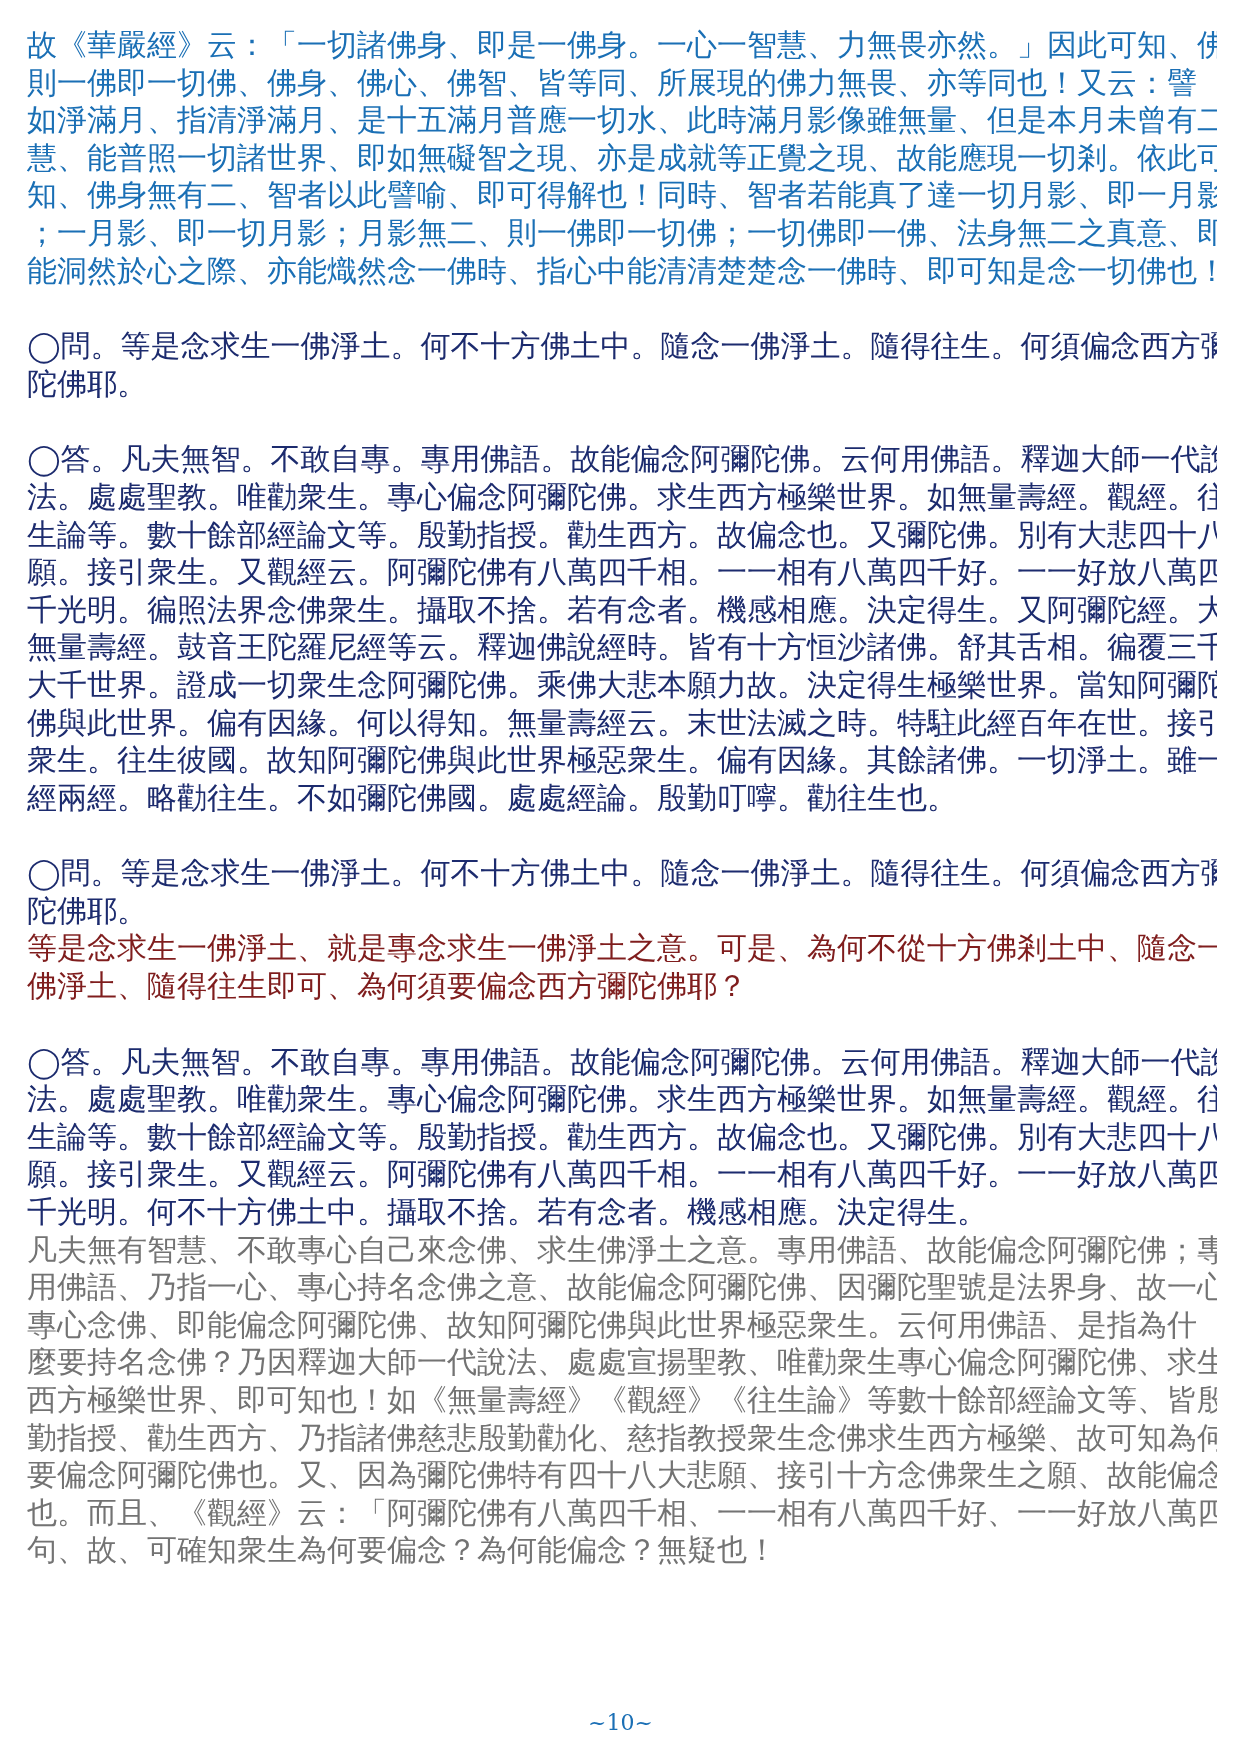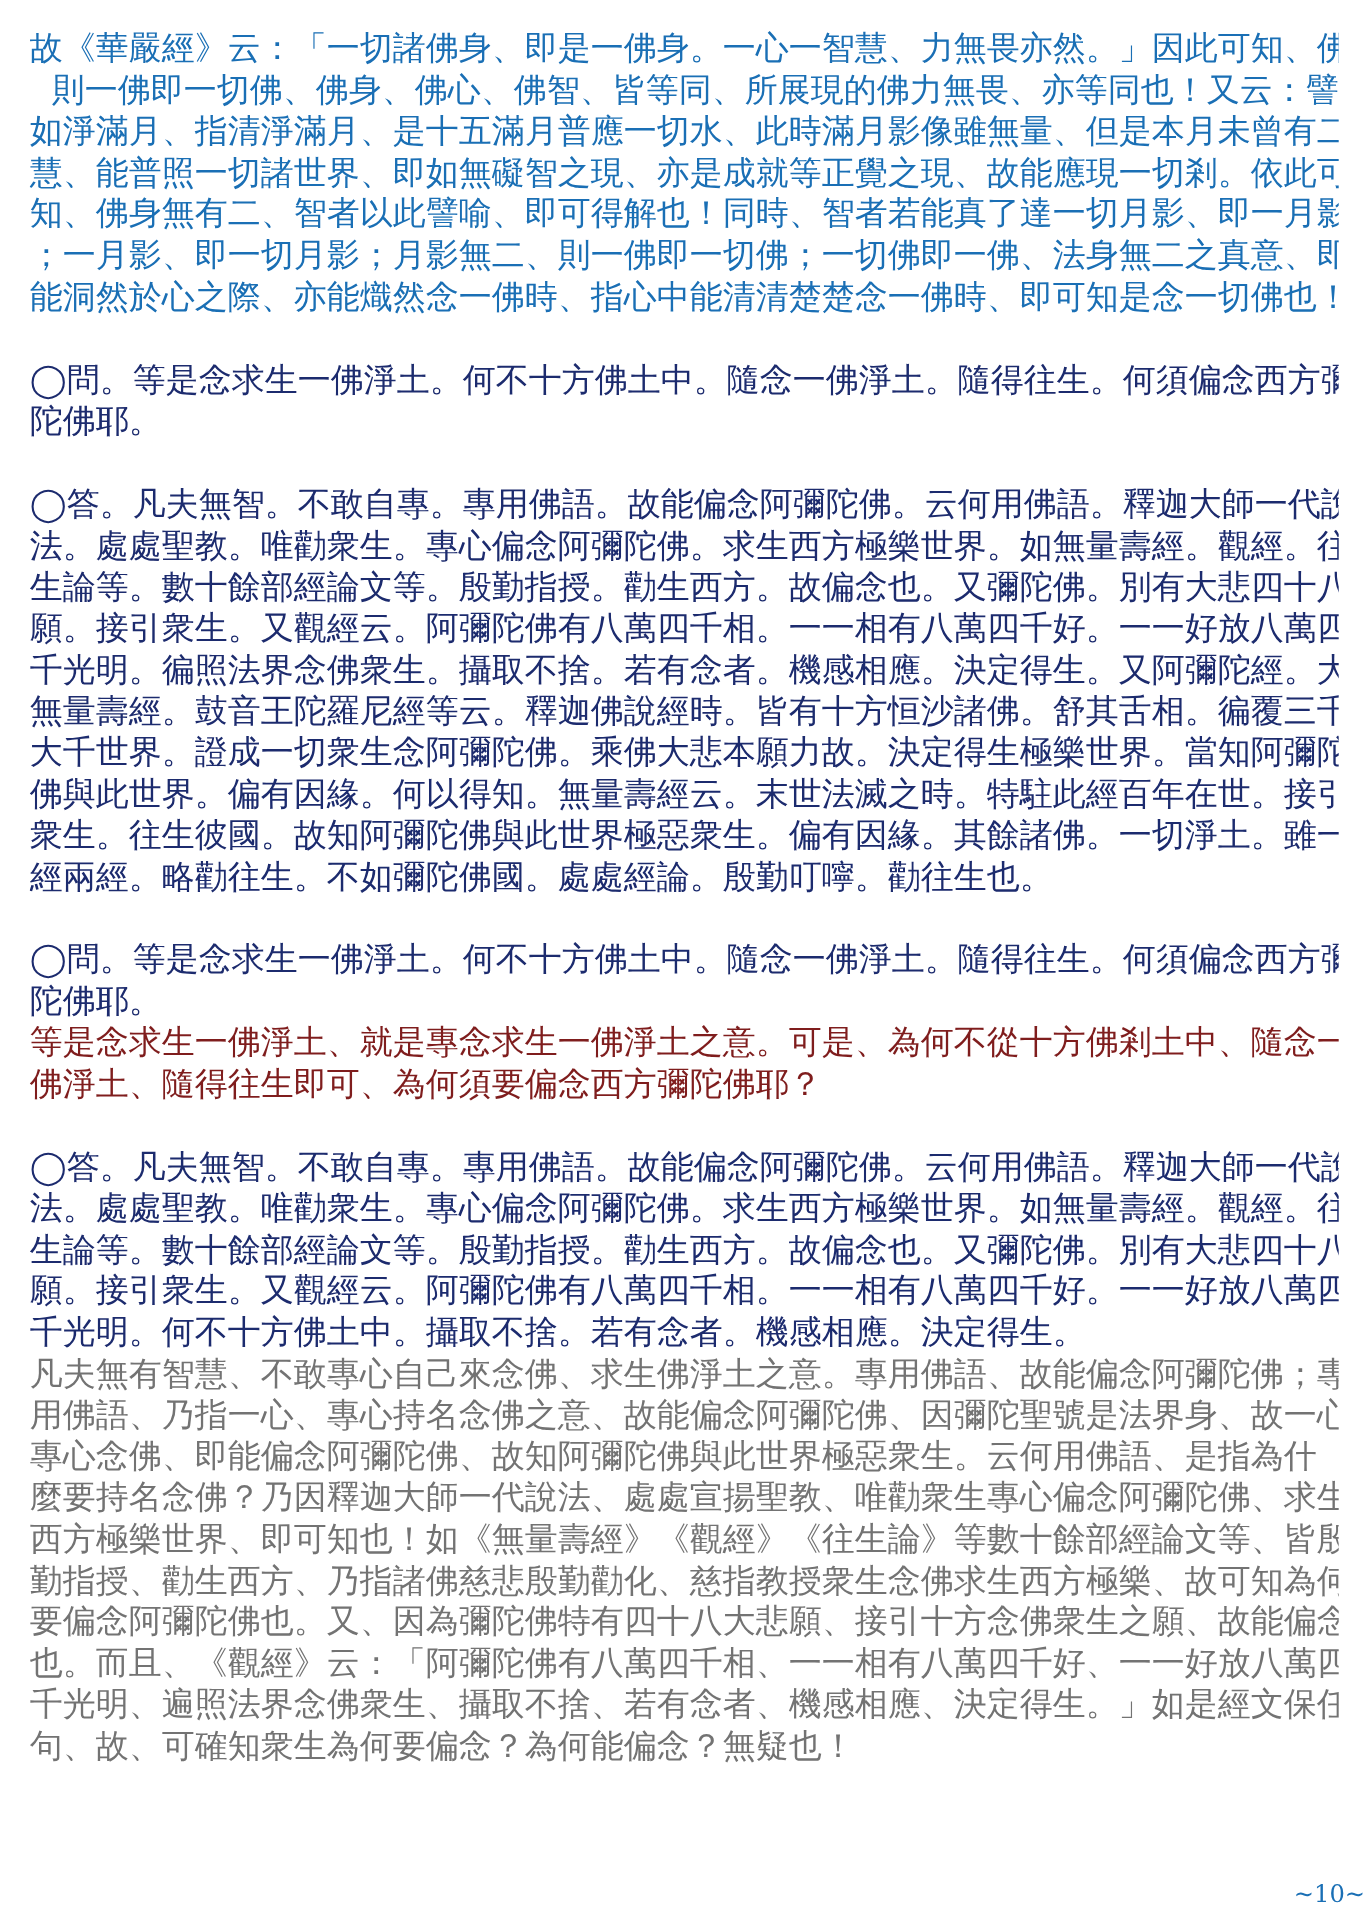--- a/index.html
+++ b/index.html
@@ -27,32 +27,32 @@
     white-space: nowrap;
     overflow: hidden;
     letter-spacing: 0px;
     font-weight: 400;
   }
   .footer {
     position: absolute;
     left: 0;
     right: 0;
     bottom: 18px;
-    text-align: right;
+    text-align: center;
     font-size: 22px;
     line-height: 28px;
     font-family: "DejaVu Serif", "Liberation Serif", serif;
   }
 </style>
 </head>
 <body>
 
 <div class="page" style="background: rgb(255, 255, 255);">
   <div class="text-area">
-      <div class="block commentary" style="color: rgb(26, 111, 181); text-align: right;">
+      <div class="block commentary" style="color: rgb(26, 111, 181);">
         <div class="line">故《華嚴經》云：「一切諸佛身、即是一佛身。一心一智慧、力無畏亦然。」因此可知、佛</div>
         <div class="line">則一佛即一切佛、佛身、佛心、佛智、皆等同、所展現的佛力無畏、亦等同也！又云：譬</div>
         <div class="line">如淨滿月、指清淨滿月、是十五滿月普應一切水、此時滿月影像雖無量、但是本月未曾有二</div>
         <div class="line">慧、能普照一切諸世界、即如無礙智之現、亦是成就等正覺之現、故能應現一切剎。依此可</div>
         <div class="line">知、佛身無有二、智者以此譬喻、即可得解也！同時、智者若能真了達一切月影、即一月影</div>
         <div class="line">；一月影、即一切月影；月影無二、則一佛即一切佛；一切佛即一佛、法身無二之真意、即</div>
         <div class="line">能洞然於心之際、亦能熾然念一佛時、指心中能清清楚楚念一佛時、即可知是念一切佛也！</div>
       </div>
       <div class="block spacer"></div>
       <div class="block sutra" style="color: rgb(28, 43, 110);">
@@ -91,18 +91,17 @@
       </div>
       <div class="block commentary" style="color: #737373;">
         <div class="line">凡夫無有智慧、不敢專心自己來念佛、求生佛淨土之意。專用佛語、故能偏念阿彌陀佛；專</div>
         <div class="line">用佛語、乃指一心、專心持名念佛之意、故能偏念阿彌陀佛、因彌陀聖號是法界身、故一心</div>
         <div class="line">專心念佛、即能偏念阿彌陀佛、故知阿彌陀佛與此世界極惡衆生。云何用佛語、是指為什</div>
         <div class="line">麼要持名念佛？乃因釋迦大師一代說法、處處宣揚聖教、唯勸衆生專心偏念阿彌陀佛、求生</div>
         <div class="line">西方極樂世界、即可知也！如《無量壽經》《觀經》《往生論》等數十餘部經論文等、皆殷</div>
         <div class="line">勤指授、勸生西方、乃指諸佛慈悲殷勤勸化、慈指教授衆生念佛求生西方極樂、故可知為何</div>
         <div class="line">要偏念阿彌陀佛也。又、因為彌陀佛特有四十八大悲願、接引十方念佛衆生之願、故能偏念</div>
         <div class="line">也。而且、《觀經》云：「阿彌陀佛有八萬四千相、一一相有八萬四千好、一一好放八萬四</div>
-        <div class="line">千光明、遍照法界念佛衆生、攝取不捨、若有念者、機感相應、決定得生。」如是經文保任</div>
         <div class="line">句、故、可確知衆生為何要偏念？為何能偏念？無疑也！</div>
       </div>
     </div>
   <div class="footer" style="color: rgb(26, 111, 181);">~10~</div>
 </div>
 
 </body></html>

